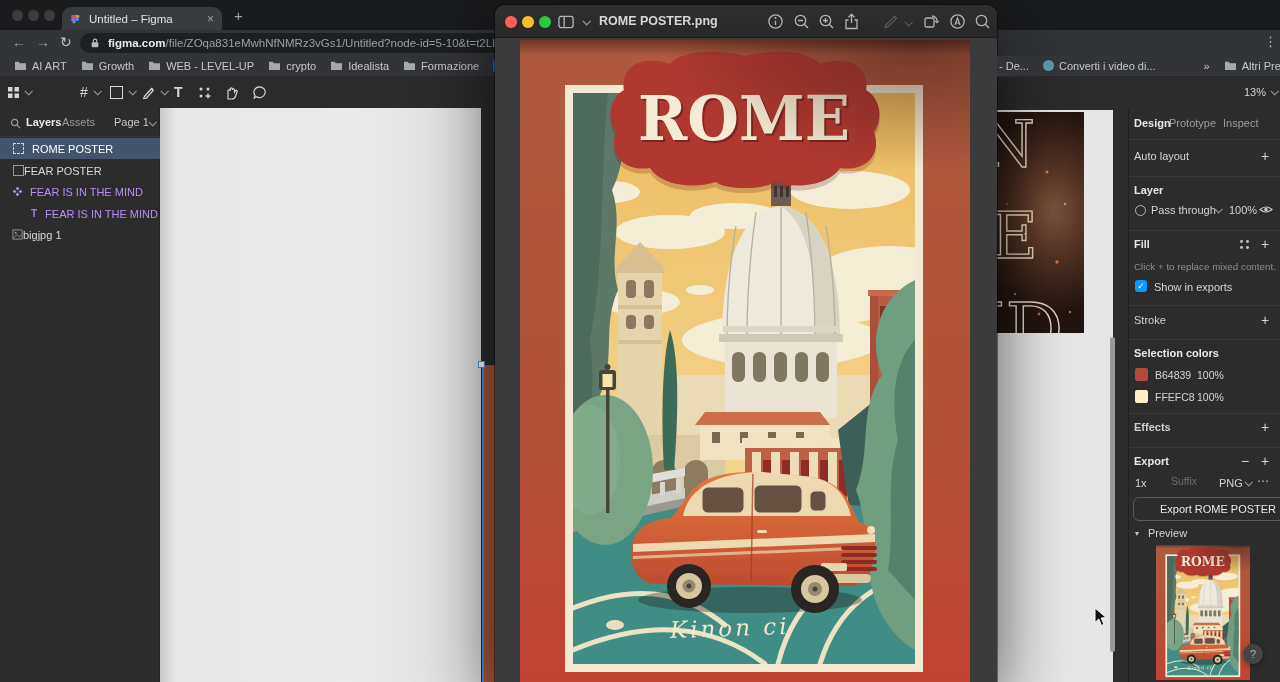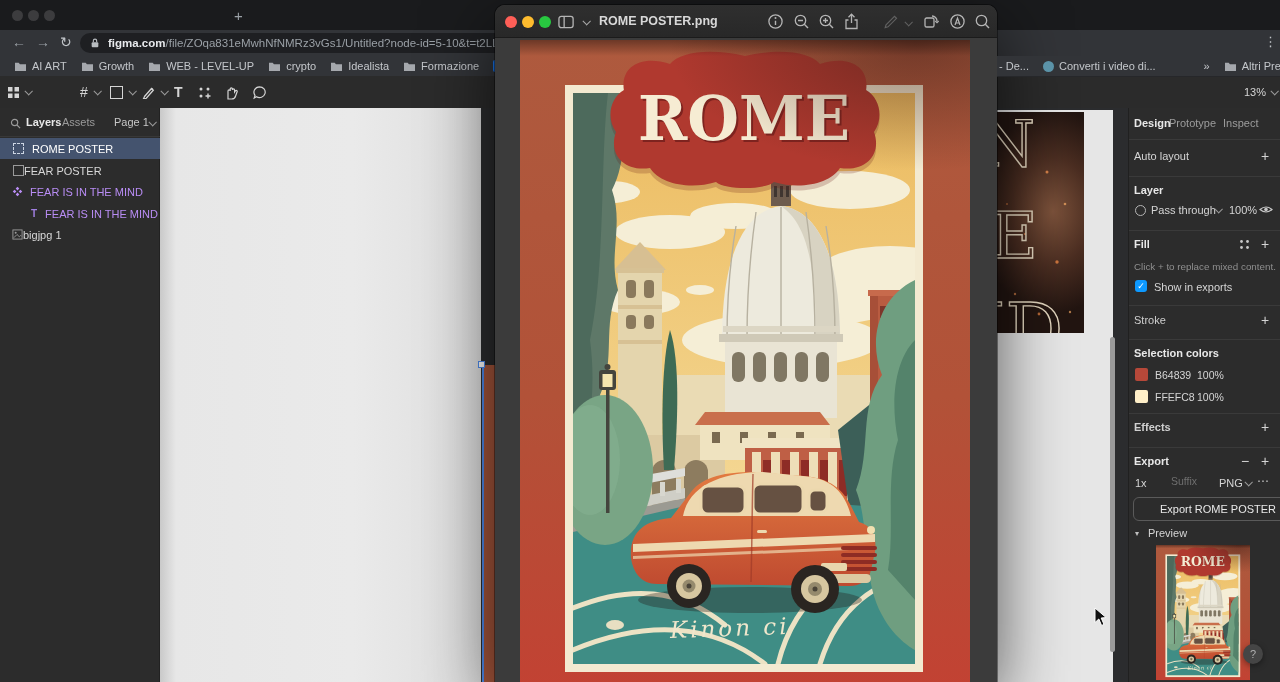--- a/index.html
+++ b/index.html
@@ -13,21 +13,21 @@
   .tl{width:11px;height:11px;border-radius:50%;background:#3c3c3e;top:10px;}
   .tab{left:62px;top:7px;width:160px;height:23px;background:#393b3e;border-radius:9px 9px 0 0;
        display:flex;align-items:center;padding:0 8px;box-sizing:border-box;}
   .tab-title{font-size:11.5px;color:#dfe2e6;margin-left:7px;flex:1;white-space:nowrap;overflow:hidden;}
   .urlrow{left:0;top:30px;width:1280px;height:26px;background:#323438;}
   .navic{font-size:14px;color:#9aa0a6;top:4px;}
   .pill{left:80px;top:3px;width:895px;height:20px;background:#1e1f22;border-radius:11px;
         display:flex;align-items:center;padding:0 10px;box-sizing:border-box;overflow:hidden;}
   .bookmarks{left:0;top:56px;width:1280px;height:20px;background:#323438;border-bottom:1px solid #26272a;
              display:flex;align-items:center;font-size:11px;color:#c4c7cb;}
-  .bm{display:flex;align-items:flex-end;margin-left:14px;white-space:nowrap;}
+  .bm{display:flex;align-items:flex-start;margin-left:14px;white-space:nowrap;}
   .bm svg{margin-right:5px;}
   .extic{top:33px;width:17px;height:17px;border-radius:50%;display:flex;align-items:center;
          justify-content:center;font-size:8px;color:#fff;}
   
   .ftoolbar{left:0;top:76px;width:1280px;height:32px;background:#2b2b2b;}
   .tool{top:5px;height:22px;display:flex;align-items:center;color:#d5d5d5;}
   .lpanel{left:0;top:108px;width:160px;height:574px;background:#2c2c2c;box-sizing:border-box;
           border-right:1px solid #222;}
   .lrow{position:absolute;left:0;width:160px;height:21px;display:flex;align-items:center;
         font-size:11px;color:#d8d8d8;}
@@ -73,20 +73,31 @@
 </style>
 </head>
 <body>
 
 <div id="app">
 
   <div class="abs tabstrip">
     <div class="abs tl" style="left:12px"></div>
     <div class="abs tl" style="left:28px"></div>
     <div class="abs tl" style="left:44px"></div>
+    <div class="abs tab">
+      <svg width="12" height="12" viewBox="0 0 12 12">
+        <path d="M2.5 2 h3 v3 h-3 a1.5 1.5 0 0 1 0 -3" fill="#f24e1e"></path>
+        <path d="M5.5 2 h2.5 a1.5 1.5 0 0 1 0 3 H5.5 z" fill="#ff7262"></path>
+        <path d="M2.5 5 h3 v3 h-3 a1.5 1.5 0 0 1 0 -3" fill="#a259ff"></path>
+        <circle cx="7.2" cy="6.5" r="1.6" fill="#1abcfe"></circle>
+        <path d="M2.5 8 h3 v1.4 a1.6 1.6 0 1 1 -3 -1.4" fill="#0acf83"></path>
+      </svg>
+      <span class="tab-title">Untitled – Figma</span>
+      <span style="color:#9aa0a6;font-size:12px">×</span>
+    </div>
     <div class="abs" style="left:234px;top:7px;font-size:15px;color:#9aa0a6">+</div>
   </div>
 
   <div class="abs urlrow">
     <span class="abs navic" style="left:12px">←</span>
     <span class="abs navic" style="left:36px">→</span>
     <span class="abs navic" style="left:60px;color:#c0c4c8">↻</span>
     <div class="abs pill">
       <svg width="10" height="12" viewBox="0 0 12 14" style="flex:none">
         <rect x="2" y="6" width="8" height="6" rx="1.2" fill="#b8bcc0"></rect>

